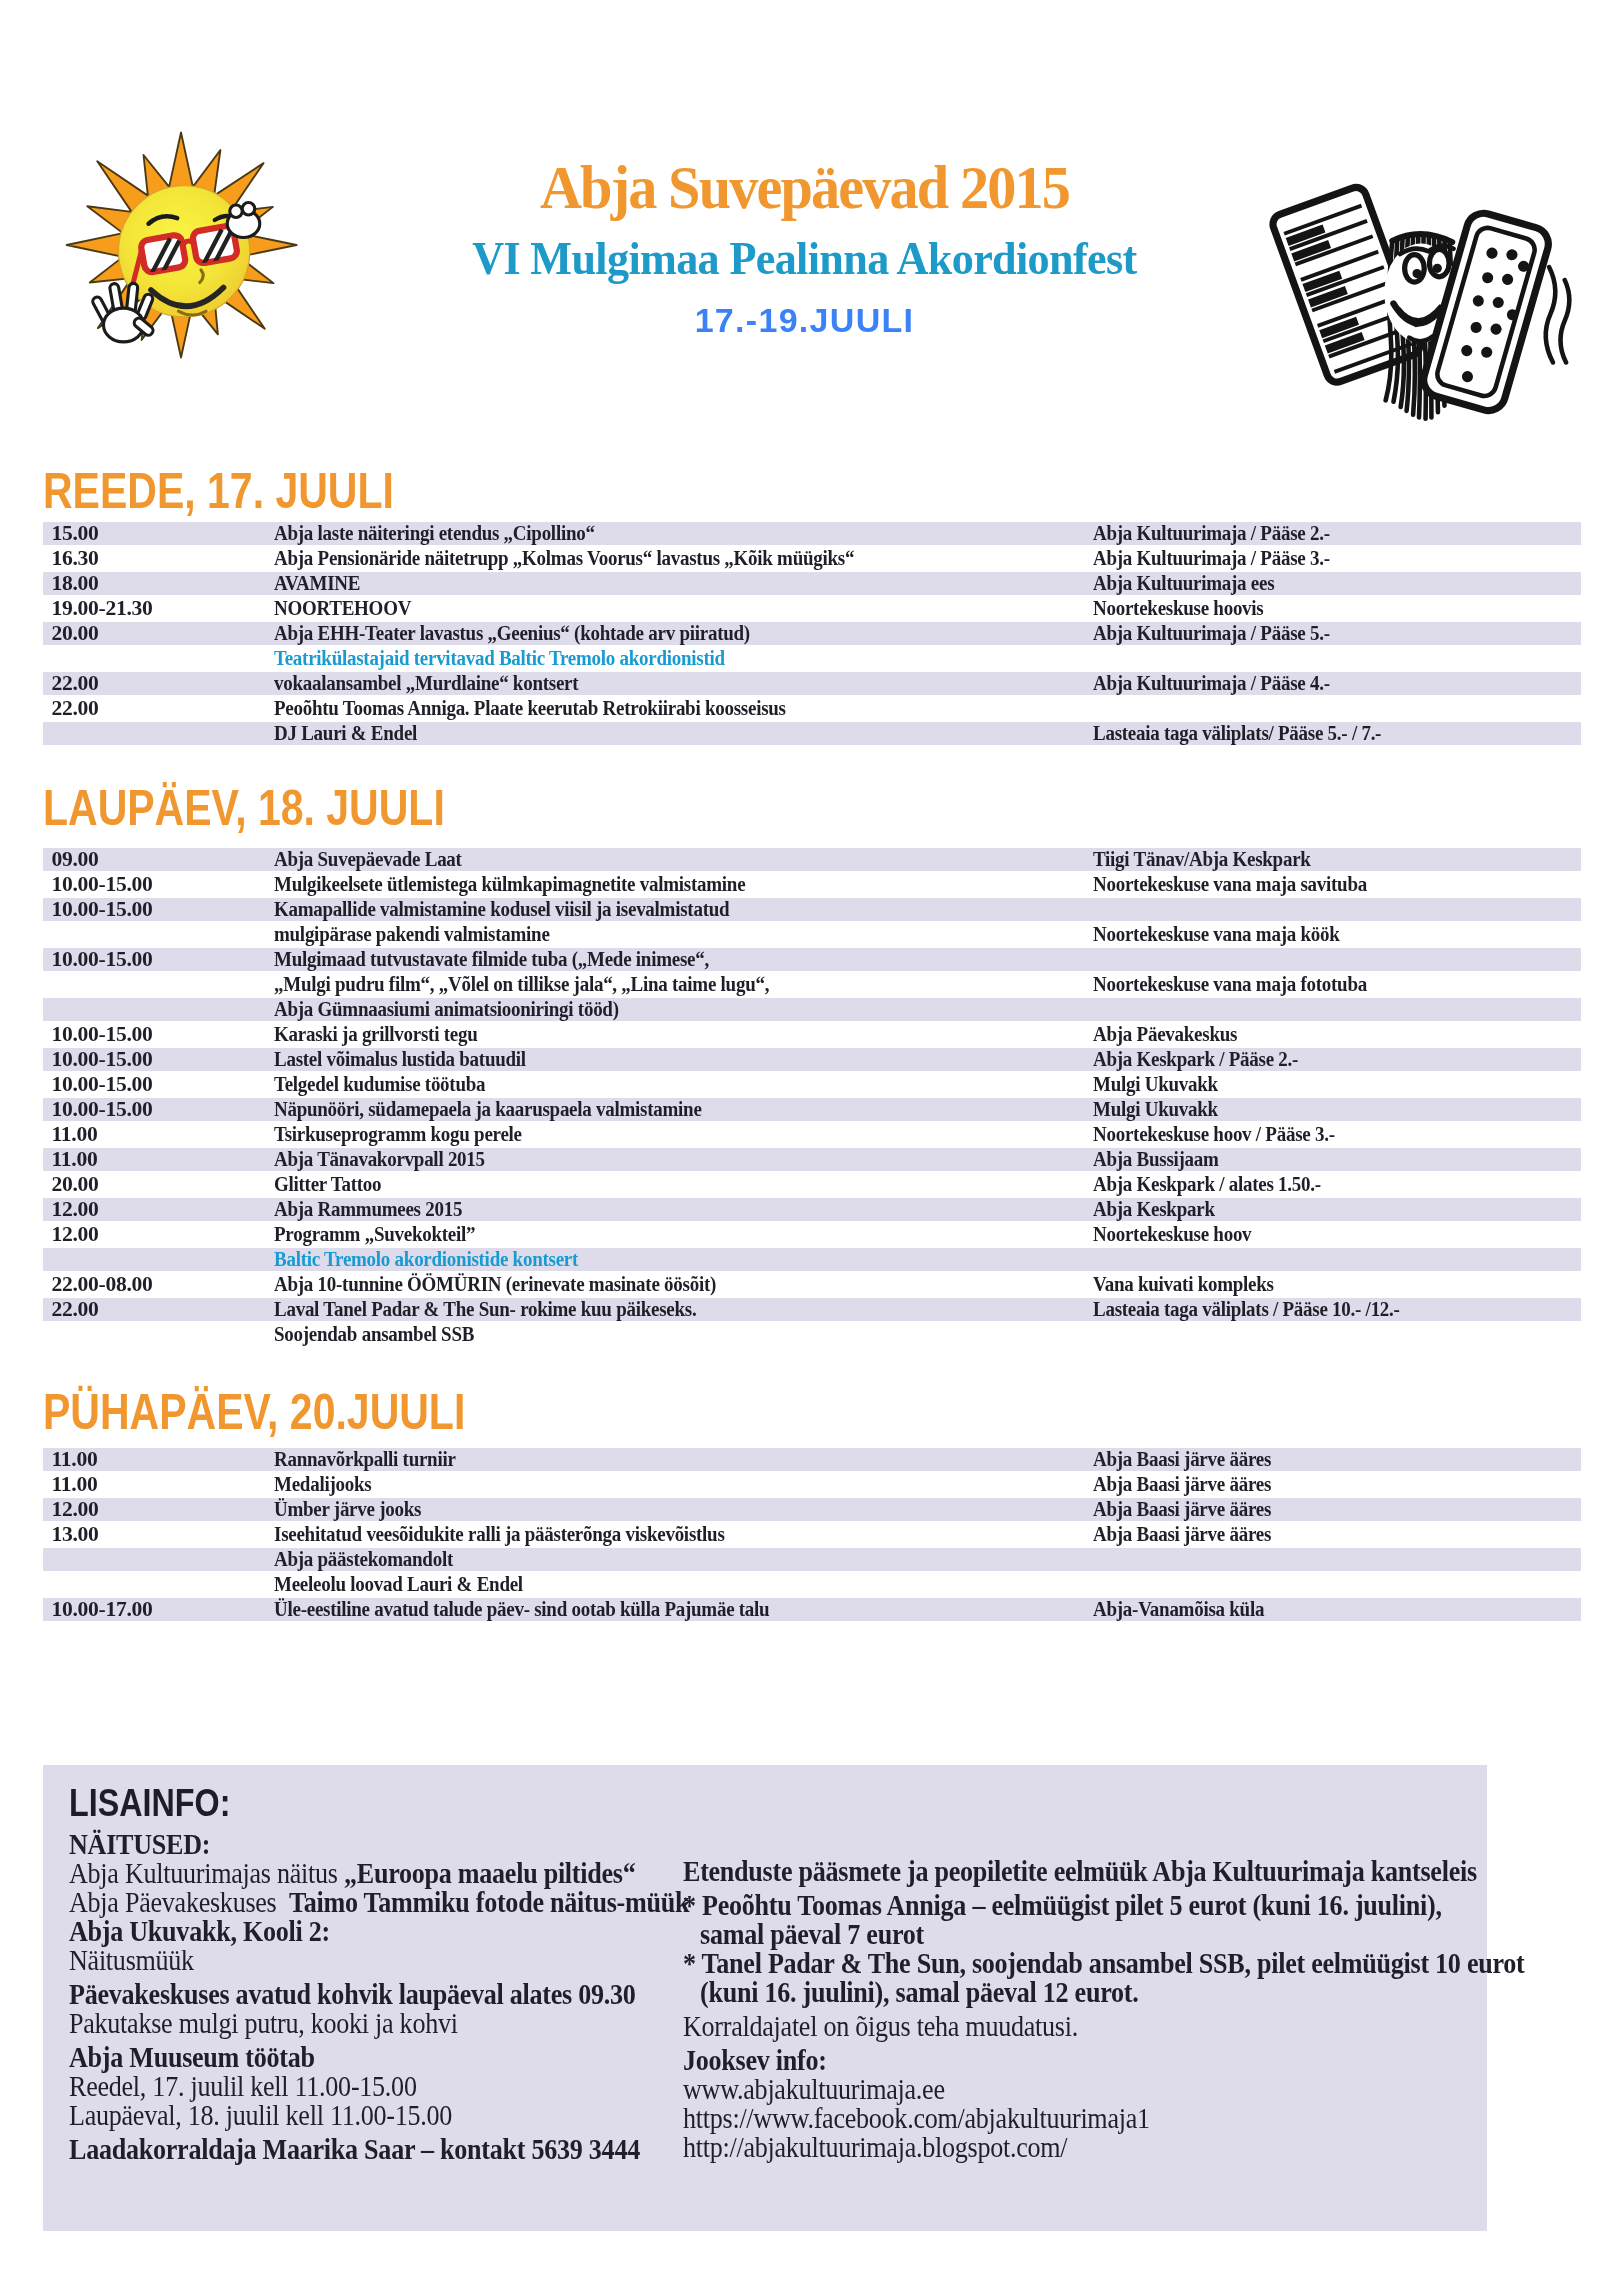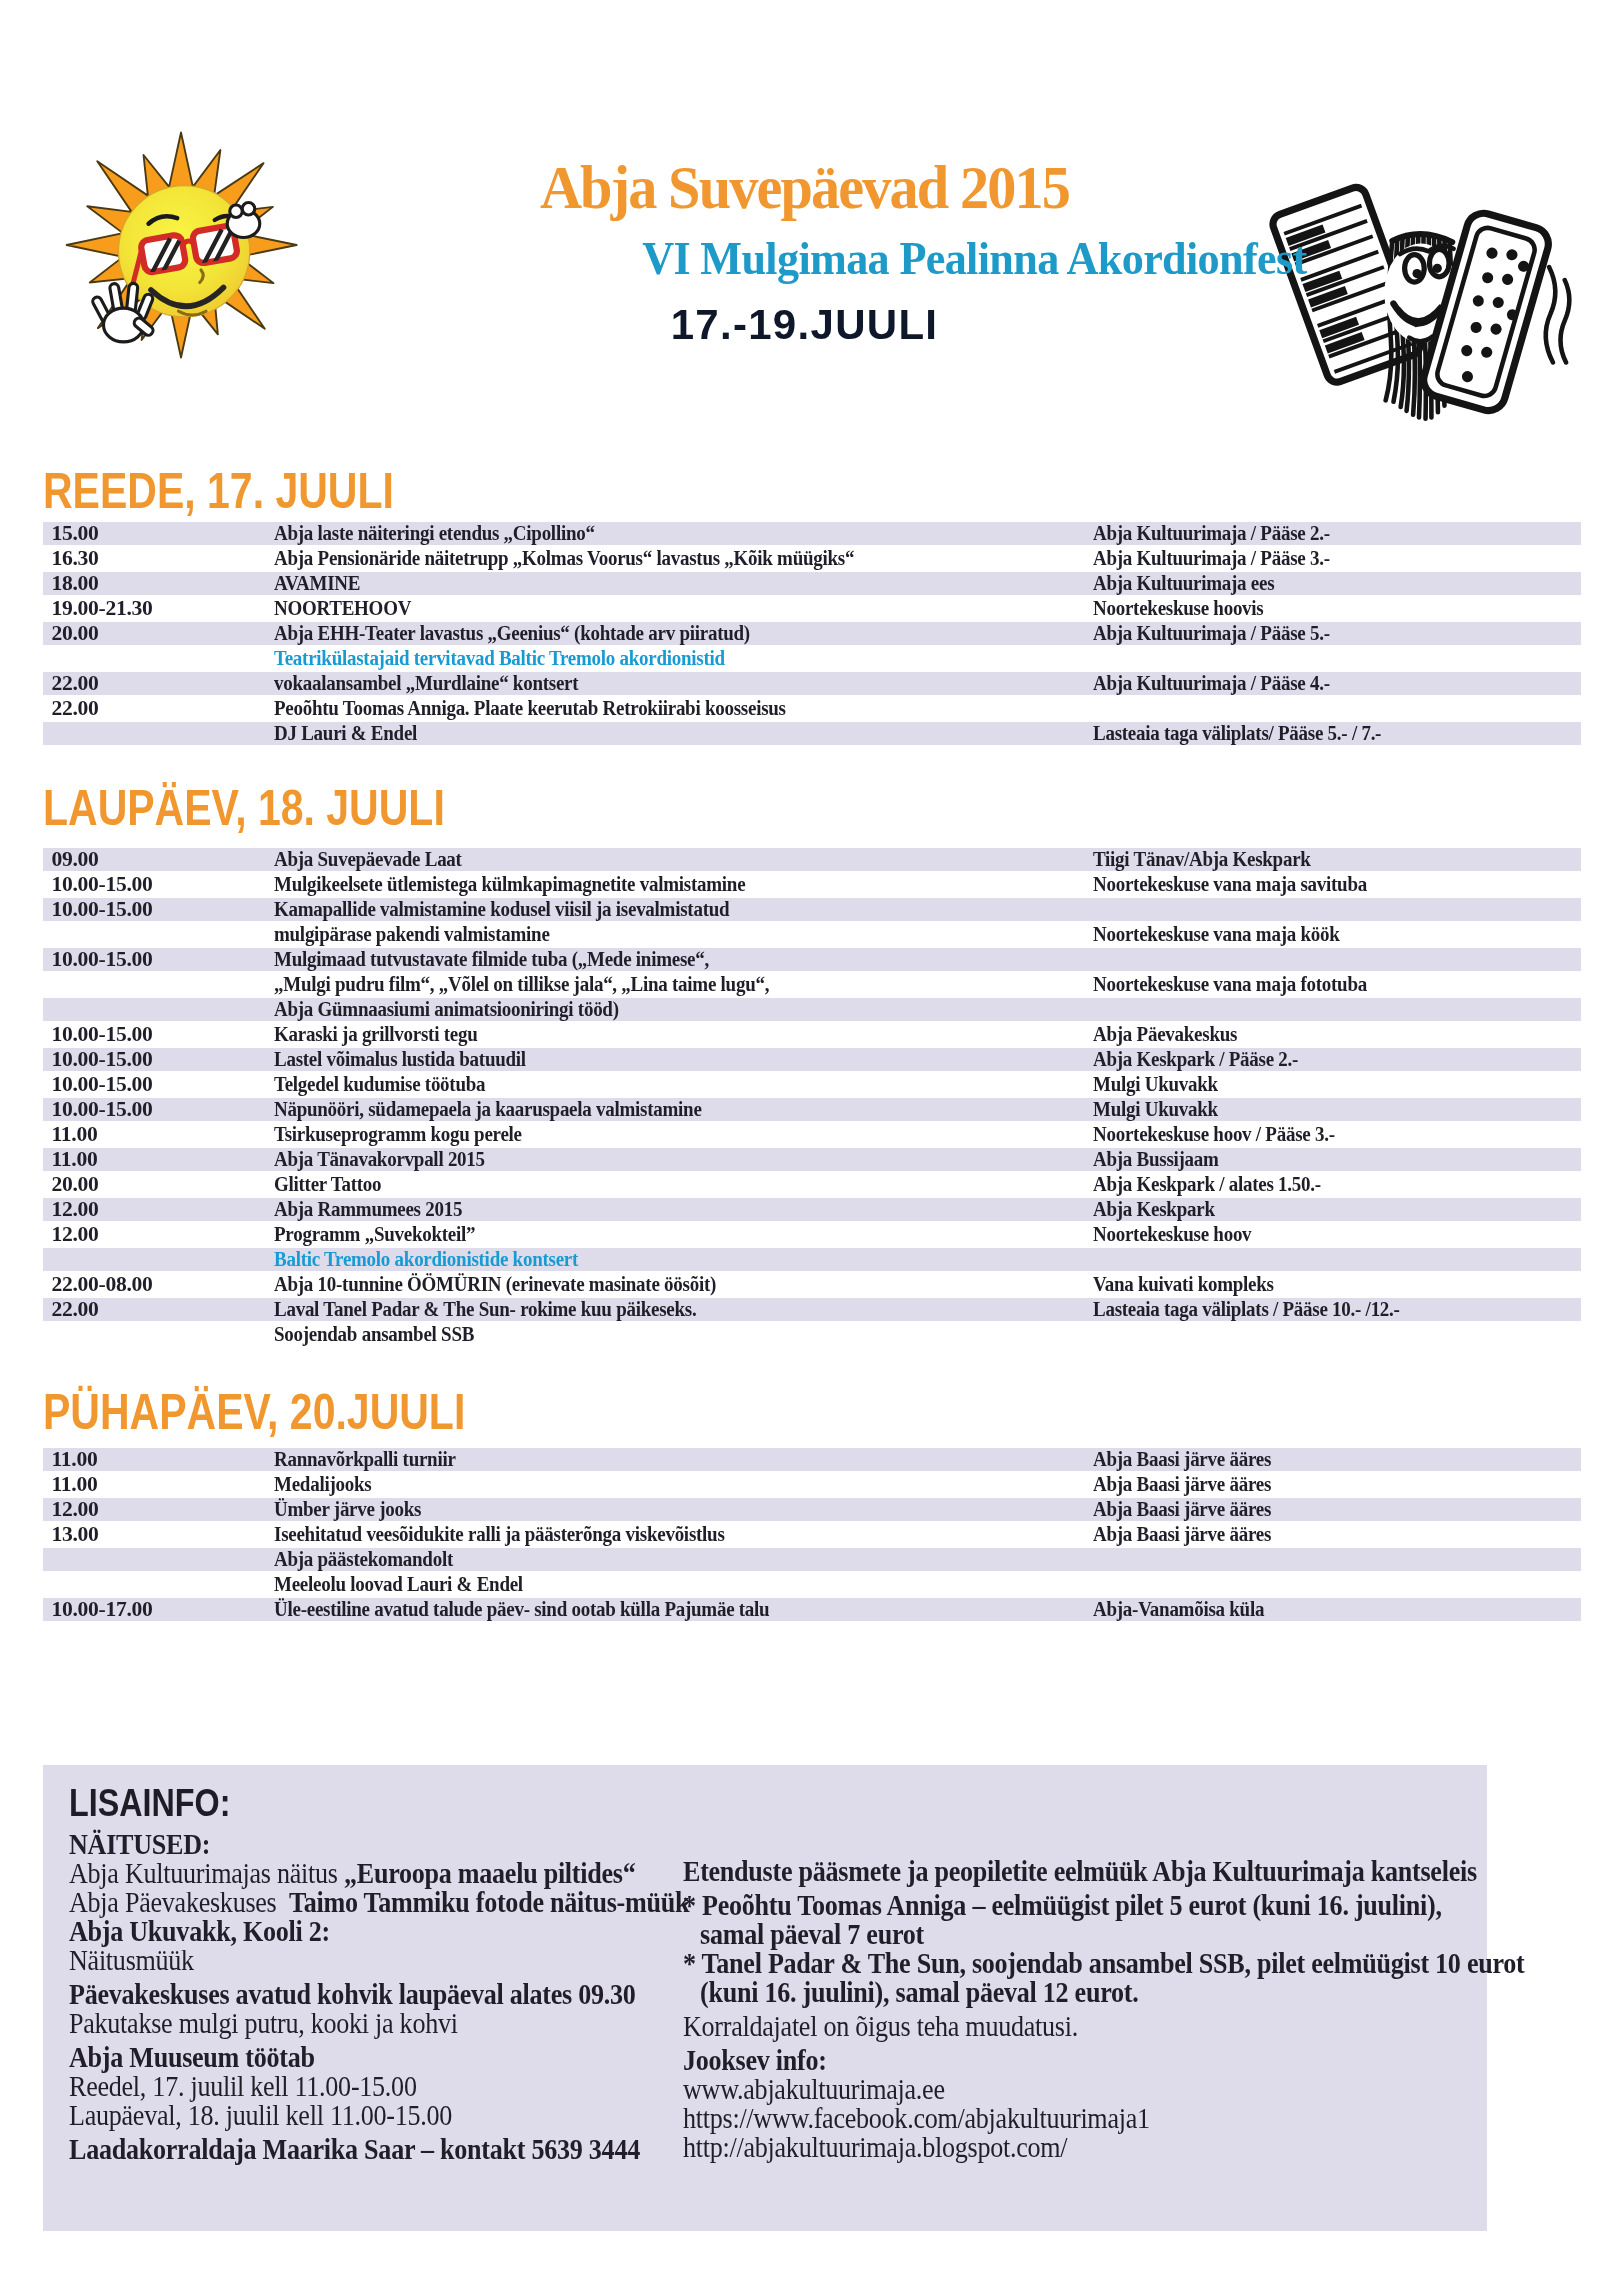--- a/index.html
+++ b/index.html
@@ -6,22 +6,22 @@
   body{
     width:1623px;height:2295px;position:relative;background:#ffffff;
     font-family:"Liberation Serif", serif;color:#211e29;overflow:hidden;
   }
   .page{position:absolute;inset:0;}
 
   
   .header-text{position:absolute;left:281px;top:145px;width:1047px;text-align:center;}
   .title{font-size:62px;font-weight:bold;color:#F0982F;line-height:84px;letter-spacing:-2px;white-space:nowrap;}
   .condt{display:inline-block;transform:scaleX(.94);transform-origin:50% 50%;}
-  .subtitle{font-size:47px;font-weight:bold;color:#1E9AC9;line-height:52px;margin-top:2.6px;letter-spacing:-0.7px;white-space:nowrap;text-align:right;}
-  .dates{font-family:"Liberation Sans",sans-serif;font-size:42px;font-weight:bold;color:#0f172a;margin-top:17px;letter-spacing:1.3px;}
+  .subtitle{font-size:47px;font-weight:bold;color:#1E9AC9;line-height:52px;margin-top:2.6px;letter-spacing:-0.7px;white-space:nowrap;}
+  .dates{font-family:"Liberation Sans",sans-serif;font-size:34px;font-weight:bold;color:#3b82f6;margin-top:17px;letter-spacing:1.3px;}
   .sun-svg{position:absolute;left:56px;top:116px;width:250px;height:258px;}
   .accordion-svg{position:absolute;left:1247px;top:169px;width:327px;height:268px;}
 
   
   #sections-root{position:absolute;inset:0;}
   .section{position:absolute;left:43px;width:1538px;}
   .s1{top:470px}.s2{top:787px}.s3{top:1391px}
   .s1 .tbl{margin-top:9.2px}.s2 .tbl{margin-top:18.3px}.s3 .tbl{margin-top:14.4px}
   .section-heading{font-family:"Liberation Sans",sans-serif;font-weight:bold;font-size:50px;
     color:#F0982F;line-height:43px;white-space:nowrap;}

